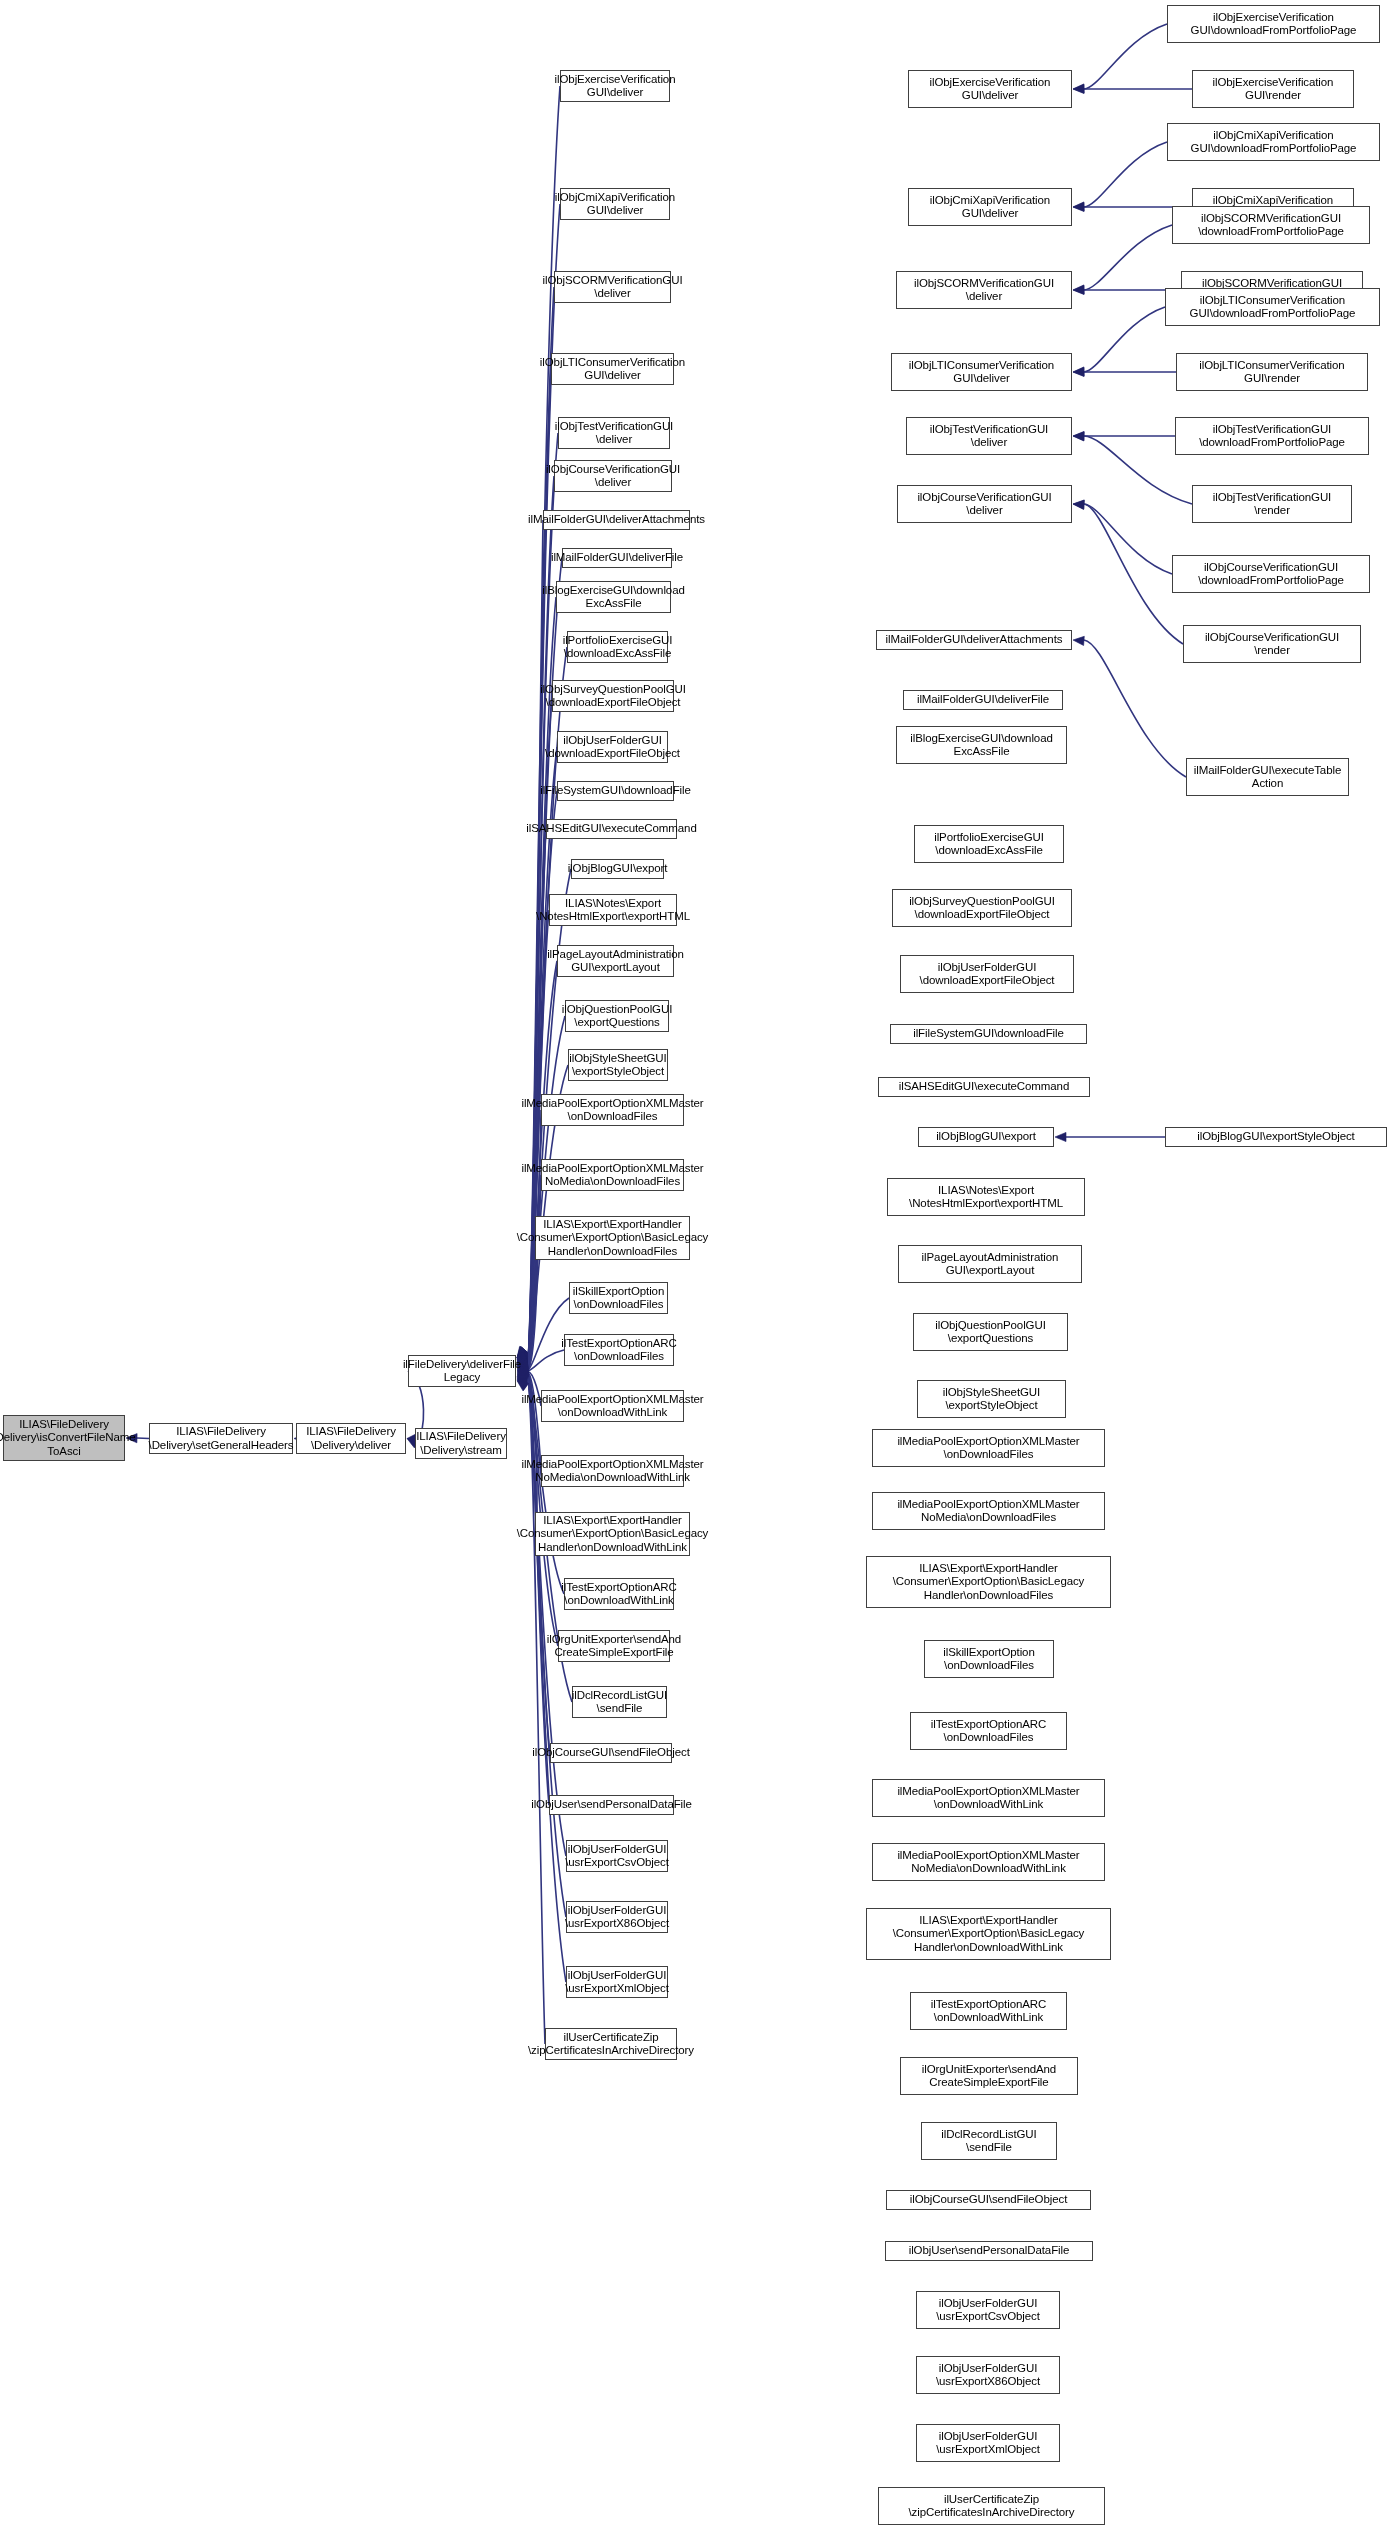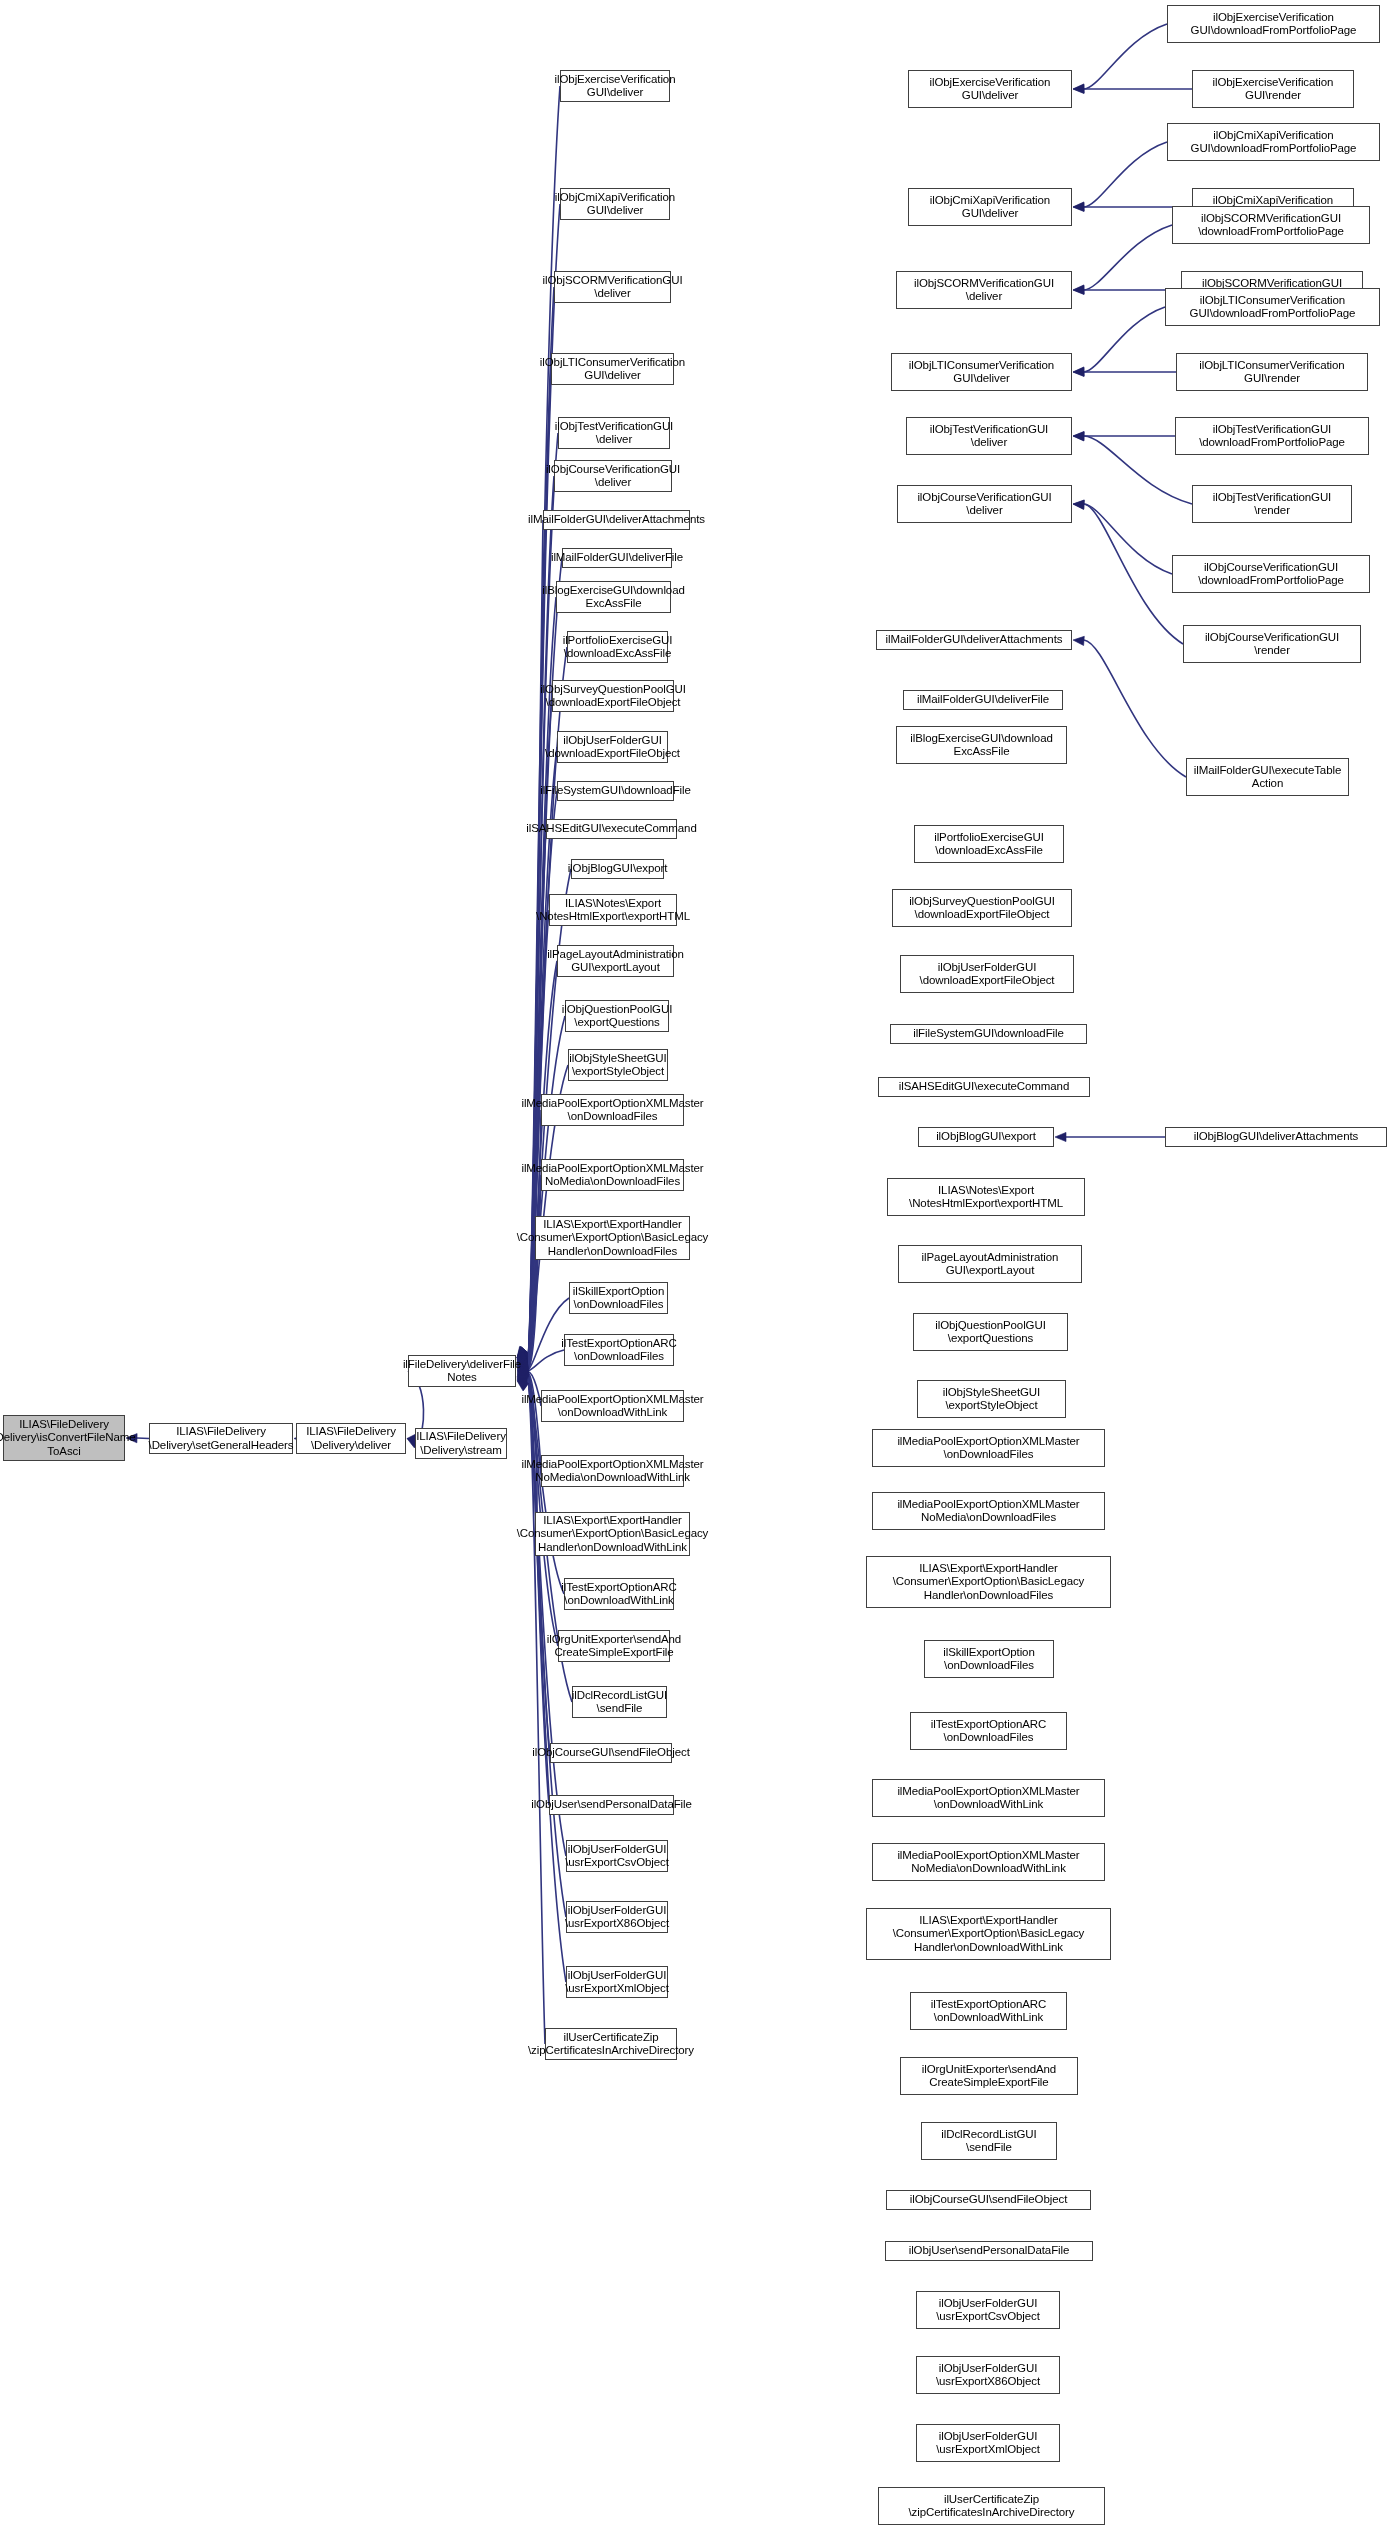--- a/index.html
+++ b/index.html
@@ -258,21 +258,21 @@
       </g>
     </svg>
 <div class="node root" style="left: 3px; top: 1415px; width: 122px; height: 46px;">ILIAS\FileDelivery
 \Delivery\isConvertFileName
 ToAsci</div>
     <div class="node" style="left: 149px; top: 1423px; width: 144px; height: 31px;">ILIAS\FileDelivery
 \Delivery\setGeneralHeaders</div>
     <div class="node" style="left: 296px; top: 1423px; width: 110px; height: 31px;">ILIAS\FileDelivery
 \Delivery\deliver</div>
     <div class="node" style="left: 408px; top: 1355px; width: 108px; height: 32px;">ilFileDelivery\deliverFile
-Notes</div>
+Legacy</div>
     <div class="node" style="left: 415px; top: 1428px; width: 92px; height: 31px;">ILIAS\FileDelivery
 \Delivery\stream</div>
     <div class="node" style="left: 560px; top: 70px; width: 110px; height: 32px;">ilObjExerciseVerification
 GUI\deliver</div>
     <div class="node" style="left: 560px; top: 188px; width: 110px; height: 32px;">ilObjCmiXapiVerification
 GUI\deliver</div>
     <div class="node" style="left: 554px; top: 271px; width: 117px; height: 32px;">ilObjSCORMVerificationGUI
 \deliver</div>
     <div class="node" style="left: 551px; top: 353px; width: 123px; height: 32px;">ilObjLTIConsumerVerification
 GUI\deliver</div>
@@ -379,21 +379,21 @@
 ExcAssFile</div>
     <div class="node" style="left: 914px; top: 825px; width: 150px; height: 38px;">ilPortfolioExerciseGUI
 \downloadExcAssFile</div>
     <div class="node" style="left: 892px; top: 889px; width: 180px; height: 38px;">ilObjSurveyQuestionPoolGUI
 \downloadExportFileObject</div>
     <div class="node" style="left: 900px; top: 955px; width: 174px; height: 38px;">ilObjUserFolderGUI
 \downloadExportFileObject</div>
     <div class="node" style="left: 890px; top: 1024px; width: 197px; height: 20px;">ilFileSystemGUI\downloadFile</div>
     <div class="node" style="left: 878px; top: 1077px; width: 212px; height: 20px;">ilSAHSEditGUI\executeCommand</div>
     <div class="node" style="left: 918px; top: 1127px; width: 136px; height: 20px;">ilObjBlogGUI\export</div>
-    <div class="node" style="left: 1165px; top: 1127px; width: 222px; height: 20px;">ilObjBlogGUI\deliverAttachments</div>
+    <div class="node" style="left: 1165px; top: 1127px; width: 222px; height: 20px;">ilObjBlogGUI\exportStyleObject</div>
     <div class="node" style="left: 887px; top: 1178px; width: 198px; height: 38px;">ILIAS\Notes\Export
 \NotesHtmlExport\exportHTML</div>
     <div class="node" style="left: 898px; top: 1245px; width: 184px; height: 38px;">ilPageLayoutAdministration
 GUI\exportLayout</div>
     <div class="node" style="left: 913px; top: 1313px; width: 155px; height: 38px;">ilObjQuestionPoolGUI
 \exportQuestions</div>
     <div class="node" style="left: 917px; top: 1380px; width: 149px; height: 38px;">ilObjStyleSheetGUI
 \exportStyleObject</div>
     <div class="node" style="left: 872px; top: 1429px; width: 233px; height: 38px;">ilMediaPoolExportOptionXMLMaster
 \onDownloadFiles</div>

